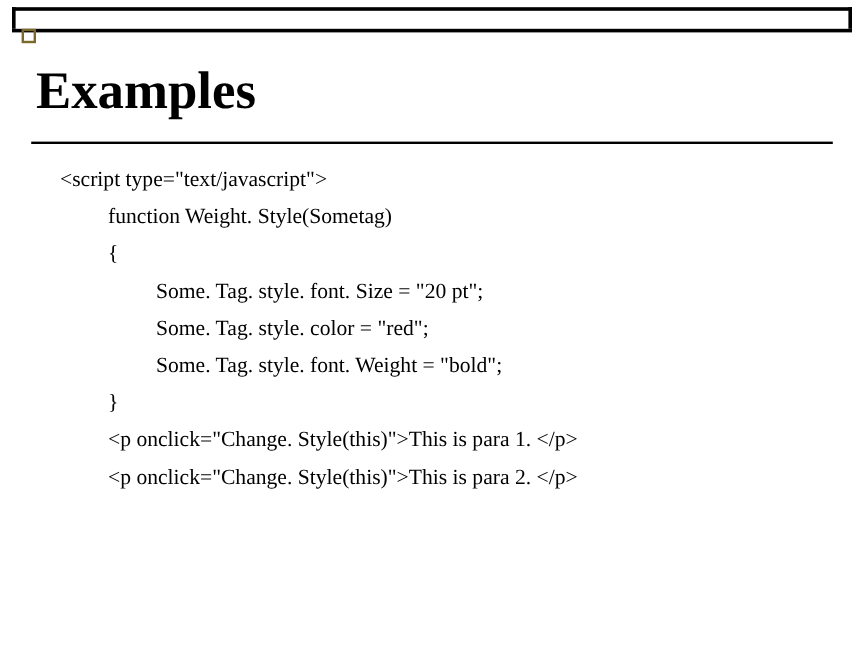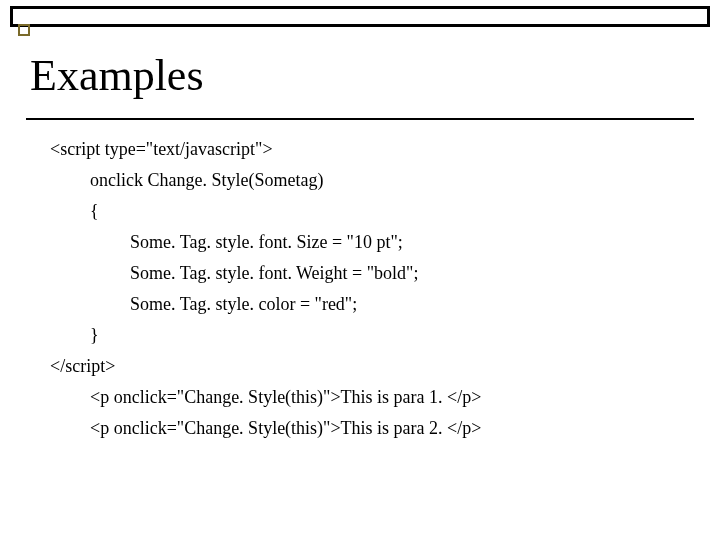--- a/index.html
+++ b/index.html
@@ -36,21 +36,21 @@
     width: 12px;
     height: 12px;
     border: 2px solid #7a6a2a;
     background: transparent;
   }
   .title {
     position: absolute;
     top: 50px;
     left: 30px;
     font-size: 44px;
-    font-weight: normal;
+    font-weight: bold;
     color: #000;
   }
   .title-underline {
     position: absolute;
     top: 118px;
     left: 26px;
     right: 26px;
     height: 2px;
     background: #000;
   }
@@ -70,22 +70,21 @@
 <body>
 
 <div class="top-border"></div>
 <div class="olive-box"></div>
 
 <div class="title">Examples</div>
 <div class="title-underline"></div>
 
 <div class="content">
   <div>&lt;script type="text/javascript"&gt;</div>
-  <div class="indent-1">onclick Change. Style(Sometag)</div>
+  <div class="indent-1">function Weight. Style(Sometag)</div>
   <div class="indent-1">{</div>
-  <div class="indent-2">Some. Tag. style. font. Size = "10 pt";</div>
+  <div class="indent-2">Some. Tag. style. font. Size = "20 pt";</div>
+  <div class="indent-2">Some. Tag. style. color = "red";</div>
   <div class="indent-2">Some. Tag. style. font. Weight = "bold";</div>
-  <div class="indent-2">Some. Tag. style. color = "red";</div>
   <div class="indent-1">}</div>
-  <div>&lt;/script&gt;</div>
   <div class="indent-1">&lt;p onclick="Change. Style(this)"&gt;This is para 1. &lt;/p&gt;</div>
   <div class="indent-1">&lt;p onclick="Change. Style(this)"&gt;This is para 2. &lt;/p&gt;</div>
 </div>
 
 </body></html>

